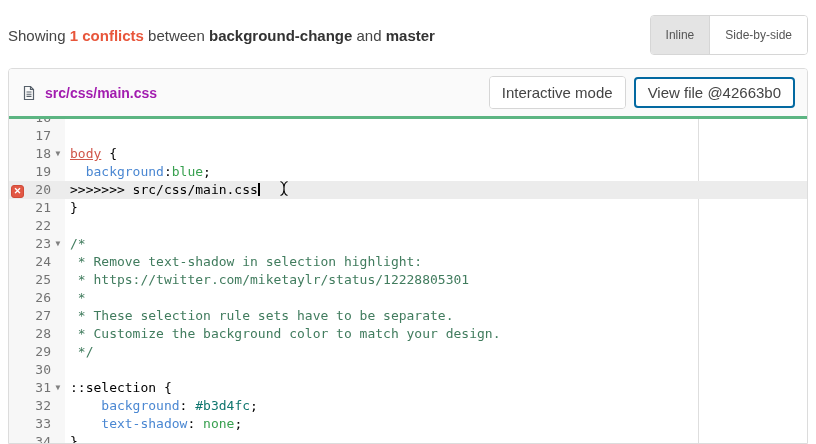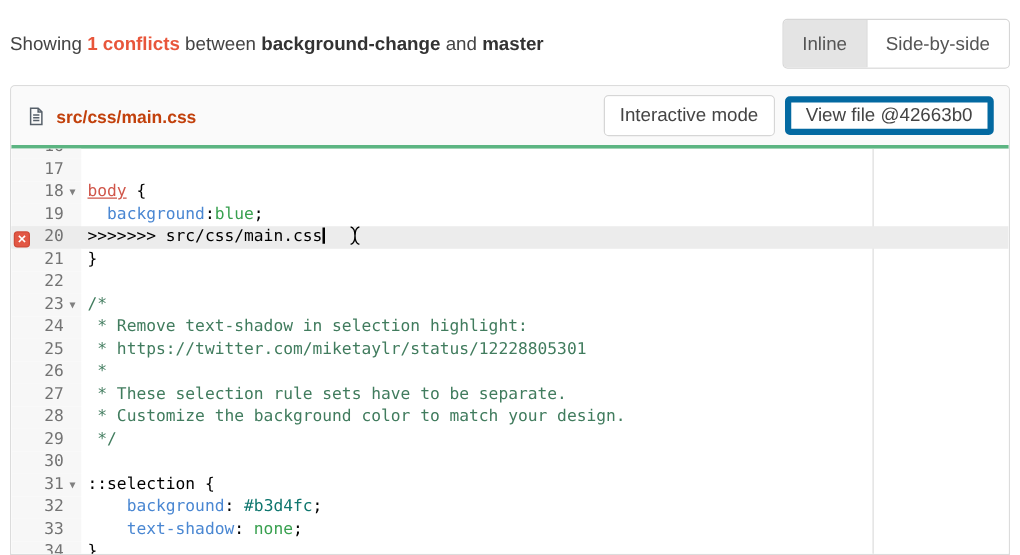--- a/index.html
+++ b/index.html
@@ -7,42 +7,42 @@
               font-family:"Liberation Sans", sans-serif; }
 
   
   .topbar { display:flex; justify-content:space-between; align-items:center;
             padding:14px 8px 0 8px; height:56px; }
   .summary { font-size:15px; color:#444; }
   .summary strong { color:#333; font-weight:bold; }
   .summary .conflicts { color:#e8563b; }
   .segmented { display:inline-flex; border:1px solid #d6d6d6; border-radius:4px;
                overflow:hidden; background:#fff; }
-  .segmented button { font-family:"Liberation Sans", sans-serif; font-size:15px;
+  .segmented button { font-family:"Liberation Sans", sans-serif; font-size:12px;
                       color:#555; background:#fff; border:none; height:38px;
                       padding:0 15px; cursor:pointer; }
   .segmented button + button { border-left:1px solid #d6d6d6; }
   .segmented button.selected { background:#e4e4e4; color:#555; }
 
   
   .panel { margin:12px 8px 0 8px; border:1px solid #dcdcdc; border-radius:4px 4px 0 0;
            height:376px; overflow:hidden; }
   .panel-header { display:flex; justify-content:space-between; align-items:center;
                   height:47px; background:#fafafa; padding:0 12px; }
   .file-info { display:flex; align-items:center; gap:8px; }
-  .file-name { font-size:14px; font-weight:bold; color:#c2410c; }
+  .file-name { font-size:14px; font-weight:bold; color:#a21caf; }
   .header-actions { display:flex; align-items:center; }
   .btn-group { display:inline-flex; border:1px solid #d6d6d6; border-radius:4px;
                overflow:hidden; background:#fff; }
   .btn-group button, .lone-btn { font-family:"Liberation Sans", sans-serif;
         font-size:15px; color:#444; background:#fff; border:none; height:31px;
         padding:0 12px; cursor:pointer; }
   .btn-group button + button { border-left:1px solid #d6d6d6; }
   .btn-group button.selected { background:#e4e4e4; color:#8f8f8f; }
-  .lone-btn { border:5px solid #0369a1; border-radius:4px; margin-left:8px; }
+  .lone-btn { border:2px solid #0369a1; border-radius:4px; margin-left:8px; }
 
   .divider { height:3px; background:#5cb582; }
 
   
   .editor { position:relative; height:420px; overflow:hidden; background:#fff;
             font-family:"DejaVu Sans Mono", monospace; font-size:13px; }
   .ruler { position:absolute; left:689px; top:0; bottom:0; width:1px;
            background:#dedede; z-index:0; }
   .lines { margin-top:-10px; position:relative; }
   .code-line { display:flex; height:18px; line-height:18px; position:relative; z-index:1; }

